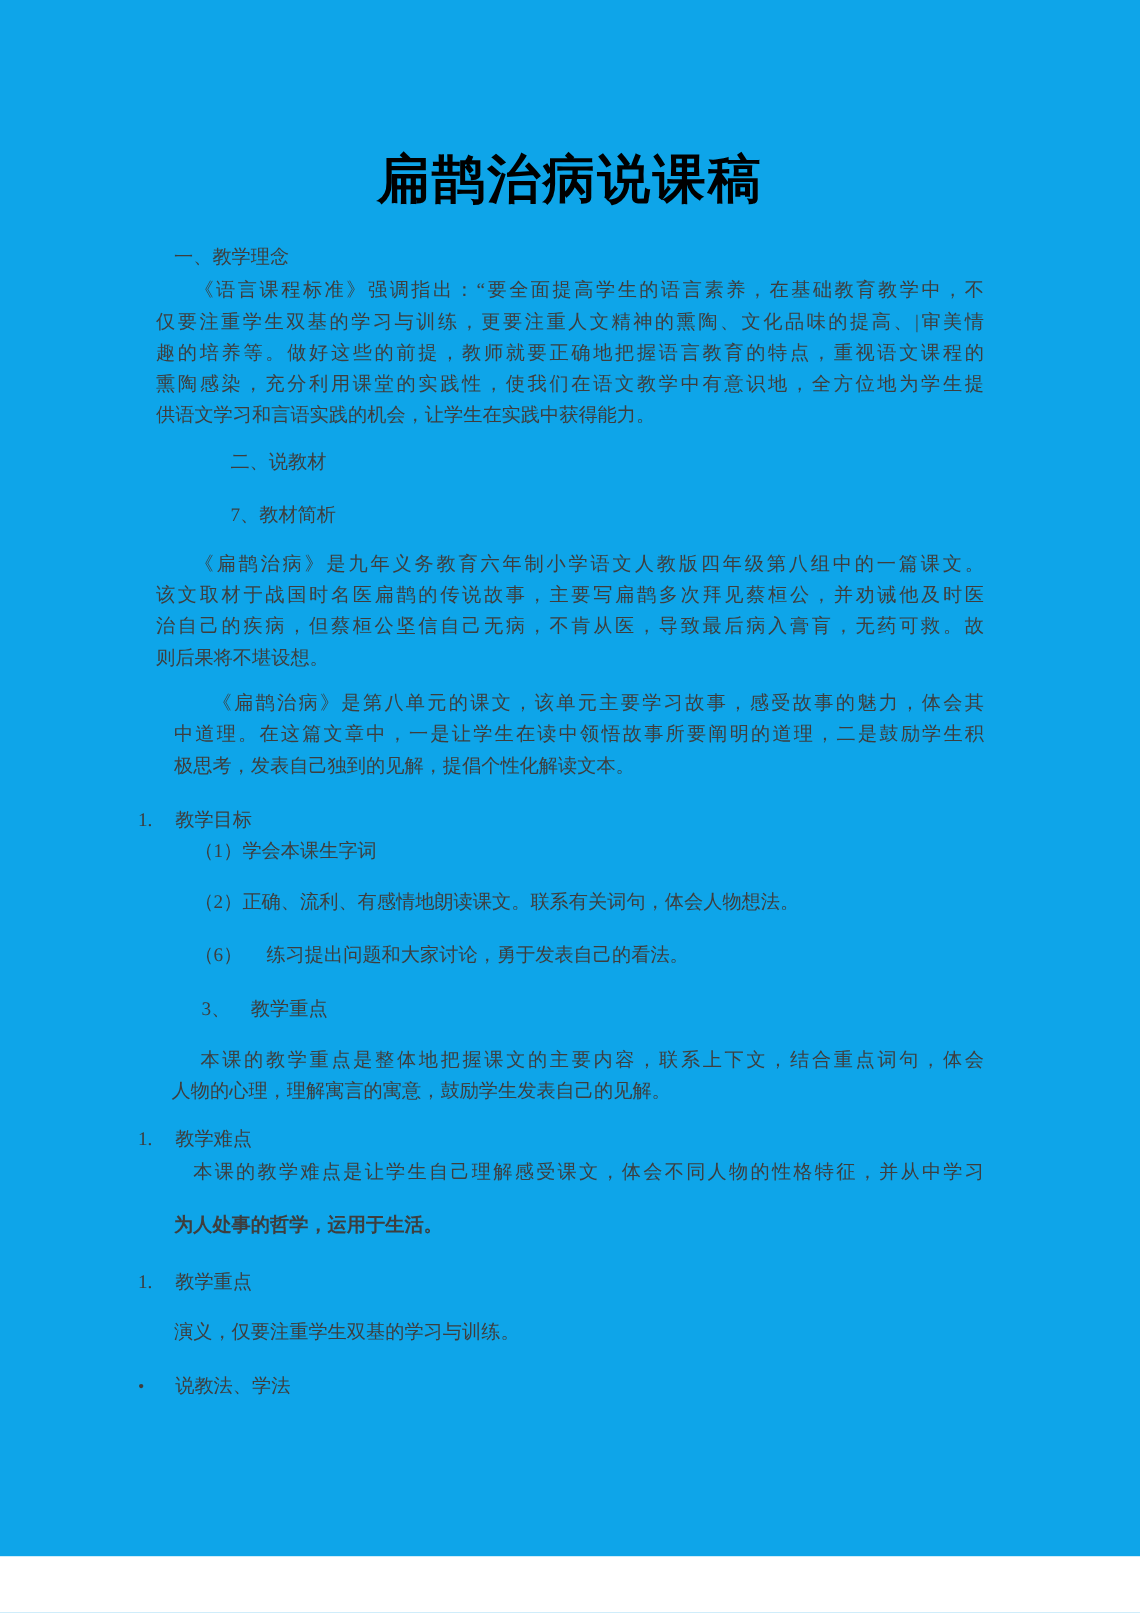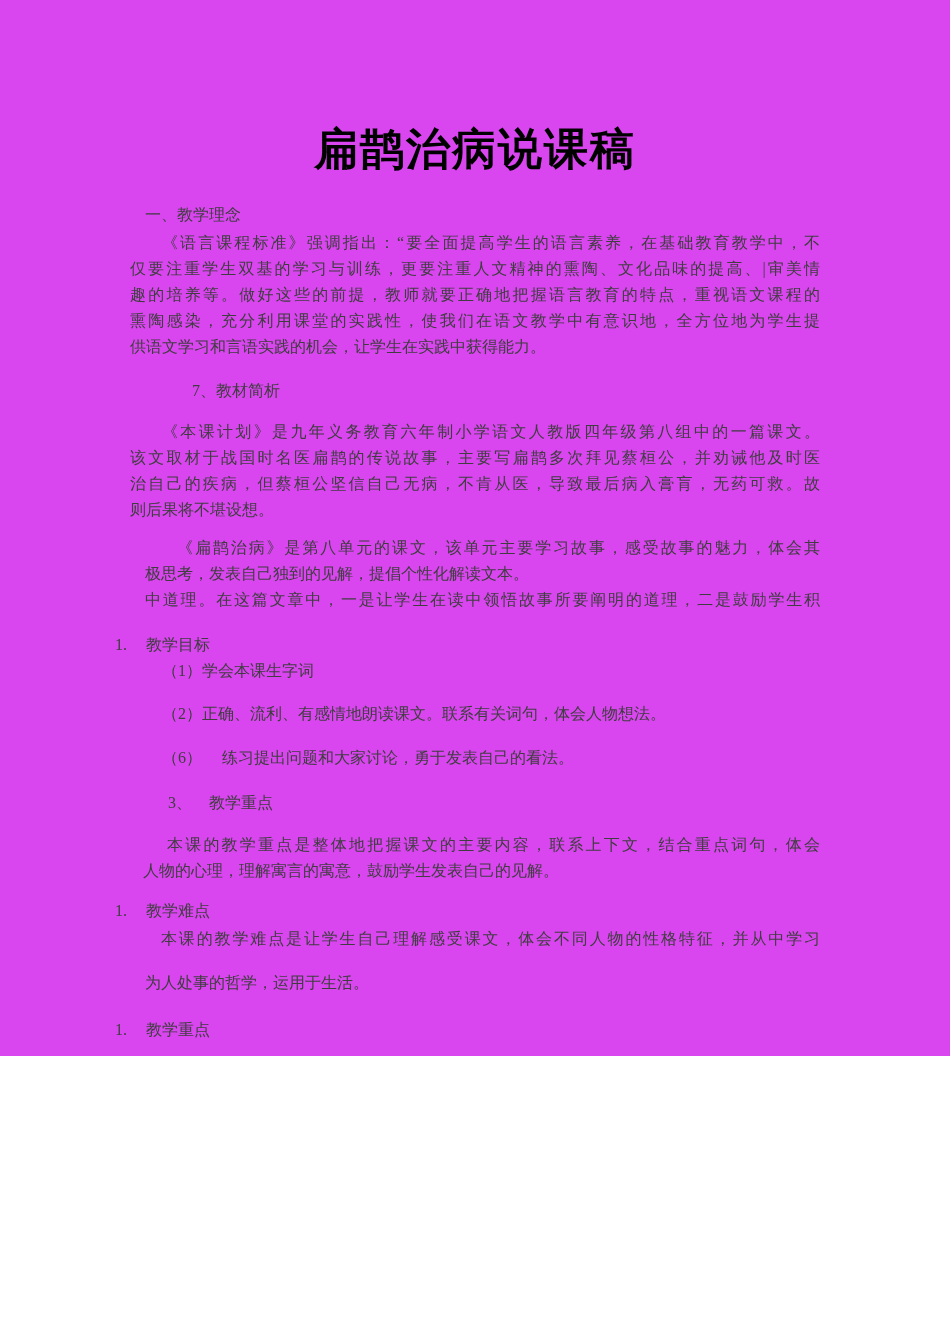--- a/index.html
+++ b/index.html
@@ -1,19 +1,19 @@
 <!DOCTYPE html>
 <html lang="zh"><head>
 <meta charset="utf-8">
 <style>
   html,body { margin:0; padding:0; background:#fff; }
   .page {
     position:relative;
-    width:950px; height:1056px;
-    background:#d946ef;
+    width:950px; height:1297px;
+    background:#0ea5e9;
     overflow:hidden;
     font-family:"Liberation Serif", serif;
     font-size:16px; line-height:26px;
     color:#3e3e3e;
   }
   .doc-title {
     margin:0; padding-top:123px;
     text-align:center;
     font-size:44px; line-height:54px;
     font-weight:700; color:#000000;
@@ -47,55 +47,56 @@
   .si-2 { margin-top:17px; }
   .si-3 { margin-top:18px; }
 
   .kp-head { display:flex; margin:19px 130px 0 168px; }
   .kp-head .marker { flex:0 0 41px; width:41px; }
 
   .cont-line { margin-left:145px; margin-right:130px; white-space:nowrap; }
   .cont-line.stretch { white-space:normal; text-align:justify; text-align-last:justify; text-justify:inter-character; }
   .cl-indent { text-indent:1em; }
   #diff-line1 { margin-top:2px; }
-  #diff-line2 { margin-top:18px; }
+  #diff-line2 { margin-top:18px;font-weight:bold; }
   #sched-line1 { margin-top:0; }
   #sched-line2 { margin-top:16px; }
 </style>
 </head>
 <body>
 
 <div class="page">
 
   <h1 class="doc-title">扁鹊治病说课稿</h1>
 
   <div class="h1">一、教学理念</div>
 
   <div class="para" id="para-philosophy">
       <div class="line jl">《语言课程标准》强调指出：“要全面提高学生的语言素养，在基础教育教学中，不</div>
       <div class="line jl">仅要注重学生双基的学习与训练，更要注重人文精神的熏陶、文化品味的提高、|审美情</div>
       <div class="line jl">趣的培养等。做好这些的前提，教师就要正确地把握语言教育的特点，重视语文课程的</div>
       <div class="line jl">熏陶感染，充分利用课堂的实践性，使我们在语文教学中有意识地，全方位地为学生提</div>
       <div class="line">供语文学习和言语实践的机会，让学生在实践中获得能力。</div>
     </div>
 
+  <div class="subhead sh-textbook">二、说教材</div>
 
   <div class="subhead sh-analysis">7、教材简析</div>
 
   <div class="para" id="para-textbook-1">
-      <div class="line jl">《本课计划》是九年义务教育六年制小学语文人教版四年级第八组中的一篇课文。</div>
+      <div class="line jl">《扁鹊治病》是九年义务教育六年制小学语文人教版四年级第八组中的一篇课文。</div>
       <div class="line jl">该文取材于战国时名医扁鹊的传说故事，主要写扁鹊多次拜见蔡桓公，并劝诫他及时医</div>
       <div class="line jl">治自己的疾病，但蔡桓公坚信自己无病，不肯从医，导致最后病入膏肓，无药可救。故</div>
       <div class="line">则后果将不堪设想。</div>
     </div>
 
   <div class="para" id="para-textbook-2">
       <div class="line jl">《扁鹊治病》是第八单元的课文，该单元主要学习故事，感受故事的魅力，体会其</div>
+      <div class="line jl">中道理。在这篇文章中，一是让学生在读中领悟故事所要阐明的道理，二是鼓励学生积</div>
       <div class="line">极思考，发表自己独到的见解，提倡个性化解读文本。</div>
-      <div class="line jl">中道理。在这篇文章中，一是让学生在读中领悟故事所要阐明的道理，二是鼓励学生积</div>
     </div>
 
   <div class="li li-objectives">
     <span class="marker">1.</span>
     <span class="label">教学目标</span>
   </div>
 
   <div class="subitem si-1">（1）学会本课生字词</div>
   <div class="subitem si-2">（2）正确、流利、有感情地朗读课文。联系有关词句，体会人物想法。</div>
   <div class="subitem si-3">（6）　 练习提出问题和大家讨论，勇于发表自己的看法。</div>

